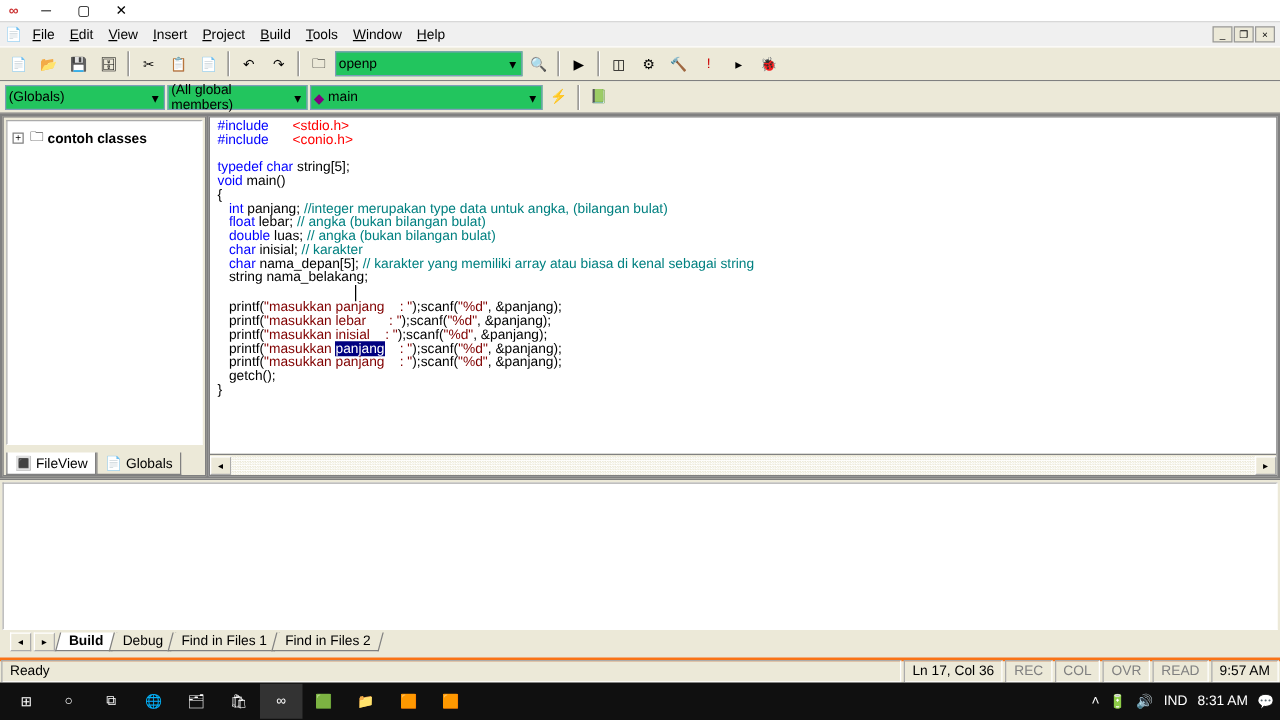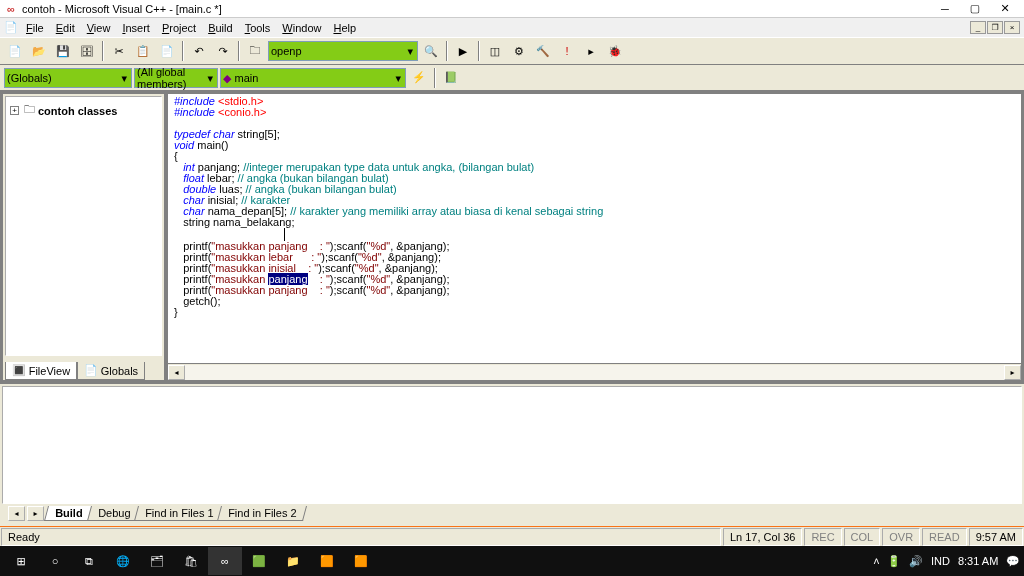--- a/index.html
+++ b/index.html
@@ -9,66 +9,65 @@
 .title-bar .title { flex: 1; font-size: 11px; color: #000; }
 .title-bar .winbtn { width: 30px; height: 18px; display: flex; align-items: center; justify-content: center; color: #000; }
 .menu-bar { display: flex; align-items: center; height: 19px; background: #f0f0f0; padding: 0 4px; }
 .menu-bar .menu-item-top { padding: 2px 6px; font-size: 11px; position: relative; }
 .menu-bar .mdi-btns { margin-left: auto; display: flex; }
 .menu-bar .mdi-btn { width: 16px; height: 13px; border: 1px solid #999; background: #ece9d8; margin-left: 1px; display: flex; align-items: center; justify-content: center; font-size: 8px; }
 .menu-bar .doc-icon { width: 14px; height: 14px; margin-right: 2px; }
 .toolbar { display: flex; align-items: center; height: 28px; background: #ece9d8; border-top: 1px solid #fff; border-bottom: 1px solid #808080; padding: 2px 4px; gap: 2px; }
 .tbtn { width: 22px; height: 22px; display: flex; align-items: center; justify-content: center; border: 1px solid transparent; }
 .tsep { width: 2px; height: 20px; border-left: 1px solid #808080; border-right: 1px solid #fff; margin: 0 2px; }
-.combo { height: 20px; border: 1px solid #7f9db9; background: #84cc16; font-size: 11px; padding: 0 2px; display: flex; align-items: center; }
+.combo { height: 20px; border: 1px solid #7f9db9; background: #22c55e; font-size: 11px; padding: 0 2px; display: flex; align-items: center; }
 .combo .arrow { margin-left: auto; padding: 0 2px; }
 .subtoolbar { display: flex; align-items: flex-end; height: 26px; background: #ece9d8; border-bottom: 1px solid #808080; padding: 2px 4px; gap: 2px; }
 .main-area { flex: 1; display: flex; background: #808080; padding: 2px; gap: 2px; min-height: 0; }
 .left-panel { width: 163px; background: #ece9d8; border: 1px solid #808080; display: flex; flex-direction: column; }
 .tree-area { flex: 1; background: #fff; border: 1px inset #fff; margin: 2px; padding: 2px; overflow: auto; }
 .tree-node { padding: 2px 0 2px 14px; font-size: 11px; display: flex; align-items: center; gap: 3px; }
 .tree-node .expander { width: 9px; height: 9px; border: 1px solid #808080; display: inline-flex; align-items: center; justify-content: center; font-size: 8px; line-height: 1; margin-left: -12px; margin-right: 2px; }
 .panel-tabs { display: flex; height: 22px; padding: 0 2px; align-items: flex-end; }
 .panel-tab { border: 1px solid #808080; border-top: none; background: #ece9d8; padding: 2px 6px; font-size: 11px; display: flex; align-items: center; gap: 3px; }
 .panel-tab.active { background: #fff; }
 .editor-panel { flex: 1; display: flex; flex-direction: column; border: 1px solid #808080; background: #fff; min-width: 0; }
 .code-area { flex: 1; font-family: "Courier New", monospace; font-size: 13px; line-height: 1.0; padding: 2px 6px; white-space: pre; overflow: auto; }
-.kw-blue { color: #0000ff; font-style: italic; }
-.kw-red  { color: #ff0000; }
+.kw-blue { color: #0000ff; }
+.kw-red  { color: #ff0000; margin-left: 16px; }
 .kw-teal { color: #008080; }
 .kw-str  { color: #800000; }
 .sel { background: #000080; color: #fff; }
 .vcursor { display: inline-block; width: 1px; height: 13px; background: #000; vertical-align: text-bottom; }
 .editor-hscroll { height: 17px; background: #ece9d8; border-top: 1px solid #808080; display: flex; align-items: center; }
 .sb-btn { width: 17px; height: 15px; border: 1px outset #fff; background: #ece9d8; display: flex; align-items: center; justify-content: center; font-size: 8px; }
 .sb-track { flex: 1; height: 15px; background: repeating-conic-gradient(#ece9d8 0% 25%, #fff 0% 50%) 50% / 2px 2px; }
 .output-panel { height: 143px; background: #ece9d8; border-top: 1px solid #808080; display: flex; flex-direction: column; }
 .output-inner { flex: 1; background: #fff; border: 1px inset #fff; margin: 2px; }
 .output-tabs { display: flex; height: 20px; padding-left: 8px; align-items: flex-start; }
 .output-tab { border: 1px solid #808080; border-top: none; background: #ece9d8; padding: 1px 8px; font-size: 11px; margin-right: -3px; transform: skewX(-15deg); }
 .output-tab > span { display: inline-block; transform: skewX(15deg); }
 .output-tab.active { background: #fff; font-weight: bold; }
 .out-nav { width: 17px; height: 15px; border: 1px outset #fff; background: #ece9d8; display: flex; align-items: center; justify-content: center; font-size: 8px; margin-right: 2px; }
-.status-bar { height: 20px; background: #ece9d8; border-top: 1px solid #f97316; display: flex; align-items: center; font-size: 11px; }
+.status-bar { height: 20px; background: #ece9d8; border-top: 3px solid #f97316; display: flex; align-items: flex-end; font-size: 11px; }
 .status-cell { border: 1px inset #fff; height: 18px; padding: 0 6px; display: flex; align-items: center; margin: 0 1px; }
 .status-cell.grow { flex: 1; }
 .status-cell.dim { color: #808080; }
 .taskbar { height: 30px; background: #101010; display: flex; align-items: center; padding: 0 4px; color: #fff; }
 .taskbar .tb-btn { width: 34px; height: 28px; display: flex; align-items: center; justify-content: center; }
 .taskbar .tb-btn.active { background: #333; }
 .taskbar .spacer { flex: 1; }
 .taskbar .tray { display: flex; align-items: center; gap: 8px; font-size: 11px; color: #fff; }
 .underline-first::first-letter { text-decoration: underline; }
 </style>
 </head>
 <body>
 
 <div class="title-bar">
   <span class="app-icon">∞</span>
-  <span class="title">contoh - Microsoft Visual C++ - [main.c *]</span>
   <div class="winbtn">─</div>
   <div class="winbtn">▢</div>
   <div class="winbtn close">✕</div>
 </div>
 
 <div class="menu-bar">
   <span class="doc-icon">📄</span>
   <span class="menu-item-top underline-first">File</span>
   <span class="menu-item-top underline-first">Edit</span>
   <span class="menu-item-top underline-first">View</span>
@@ -113,21 +112,21 @@
   <div class="tbtn" style="color:#c00">!</div>
   <div class="tbtn">▸</div>
   <div class="tbtn">🐞</div>
 </div>
 
 <div class="subtoolbar">
   <div class="combo" style="width:128px">
     <span>(Globals)</span>
     <span class="arrow">▾</span>
   </div>
-  <div class="combo" style="width:84px">
+  <div class="combo" style="width:112px">
     <span>(All global members)</span>
     <span class="arrow">▾</span>
   </div>
   <div class="combo" style="width:186px">
     <span style="color:#800080;margin-right:3px">◆</span>
     <span>main</span>
     <span class="arrow">▾</span>
   </div>
   <div class="tbtn">⚡</div>
   <div class="tsep"></div>

